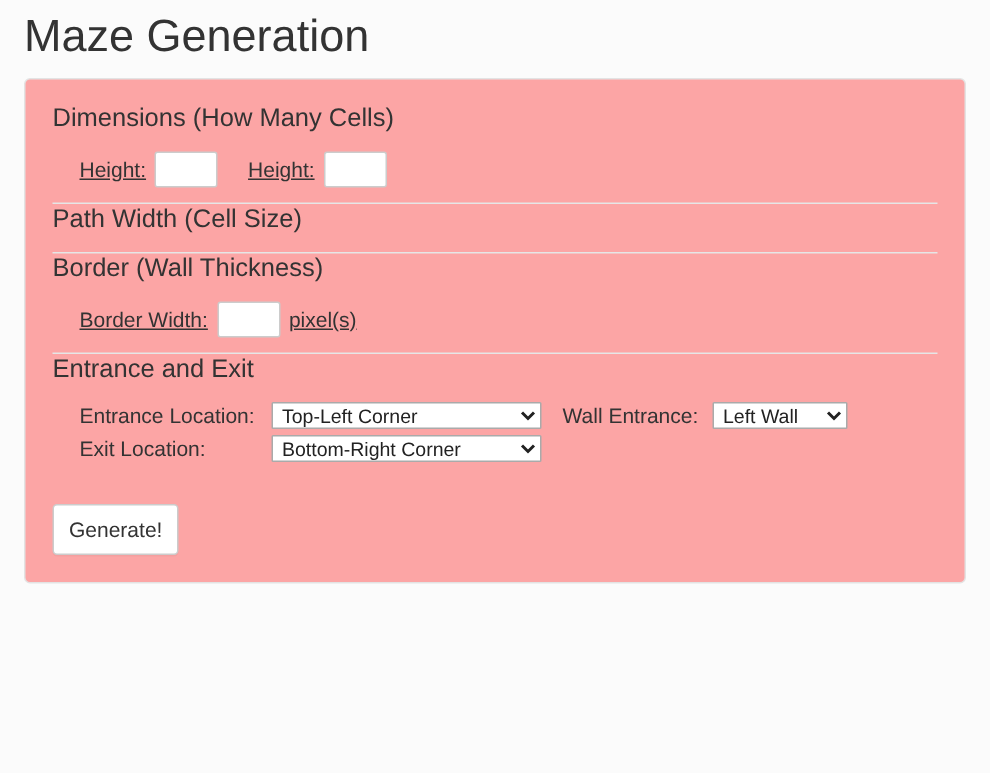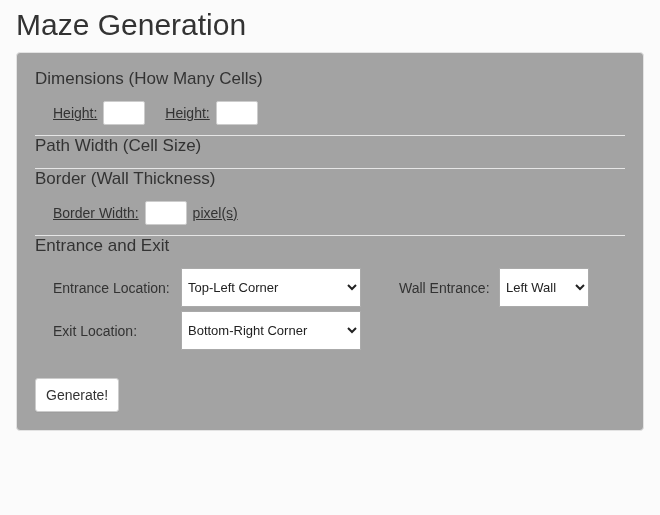--- a/index.html
+++ b/index.html
@@ -12,21 +12,21 @@
       overflow: hidden;
       padding: 8px 16px;
     }
     h1 {
       font-size: 30px;
       font-weight: 500;
       color: #333;
       margin-bottom: 10px;
     }
     .panel {
-      background: #a3a3a3;
+      background: #fca5a5;
       border: 1px solid #e3e3e3;
       border-radius: 4px;
       padding: 16px 18px 18px 18px;
     }
     .section {
       margin-bottom: 10px;
     }
     hr.divider {
       border: none;
       border-top: 1px solid #e6e6e6;
@@ -57,21 +57,21 @@
       padding: 2px 20px;
       font-size: 16px;
       background: #fff;
       border: 1px solid #ccc;
       border-radius: 2px;
       text-align: left;
       color: #555;
     }
     .gap-wide { margin-right: 12px; }
     select {
-      height: 39px;
+      height: 18px;
       font-size: 13px;
       background: #fff;
       border: 1px solid #aaa;
       border-radius: 1px;
       padding: 0 2px;
       color: #222;
     }
     .sel-wide { width: 180px; }
     .sel-med { width: 90px; }
     .loc-col {
@@ -79,21 +79,21 @@
     }
     .loc-row {
       display: flex;
       align-items: center;
       margin-bottom: 4px;
     }
     .loc-label-left { width: 128px; text-align: left; font-size: 14px; }
     .loc-label-right { width: 100px; text-align: left; font-size: 14px; }
     .two-col {
       display: flex;
-      gap: 38px;
+      gap: 14px;
     }
     .btn {
       margin-top: 14px;
       padding: 8px 10px;
       font-size: 14px;
       background: #fff;
       border: 1px solid #ccc;
       border-radius: 3px;
       color: #333;
       cursor: pointer;

